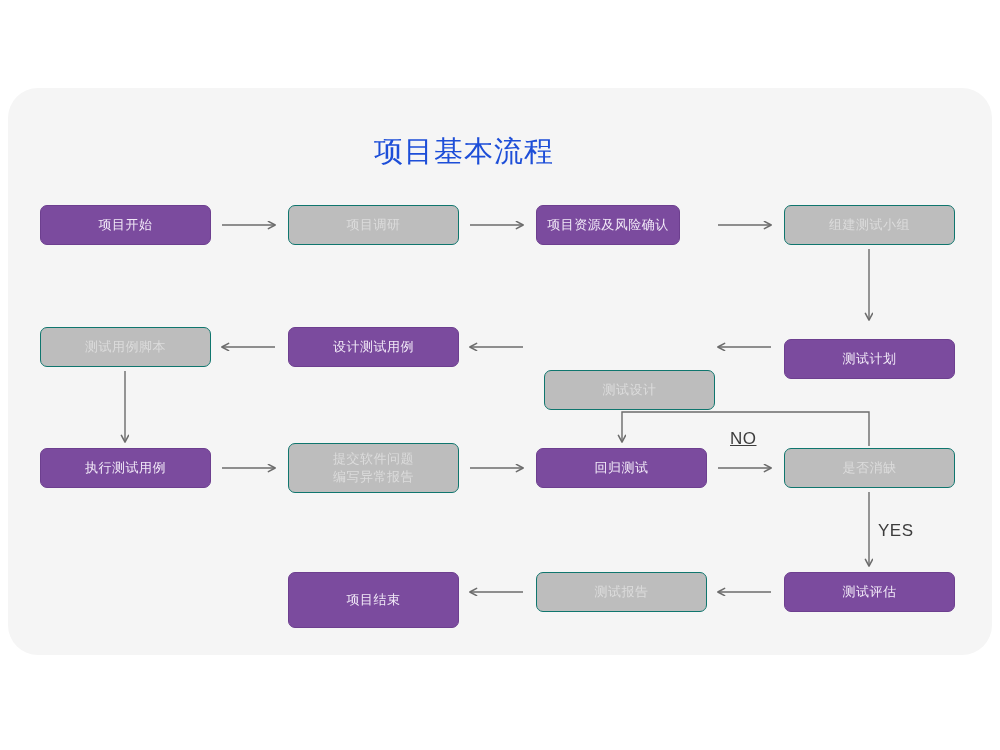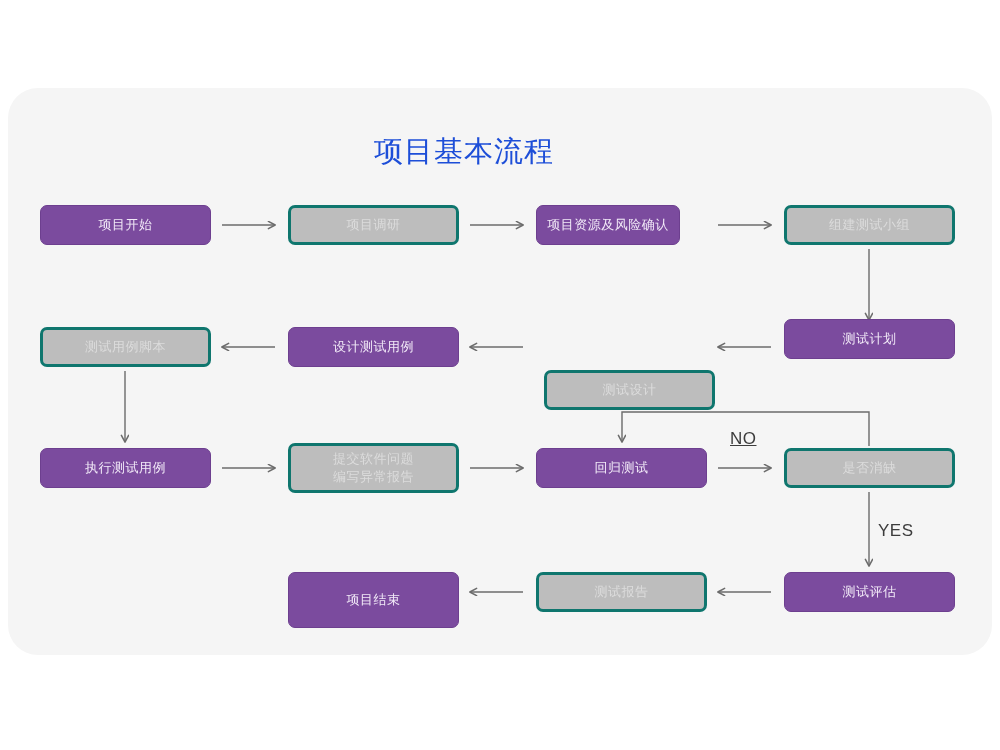--- a/index.html
+++ b/index.html
@@ -61,21 +61,21 @@
     white-space: pre-line;
     user-select: none;
   }
   .node.purple {
     background: #7b4b9e;
     border: 1px solid #6d3f8f;
     color: #f2eaf8;
   }
   .node.gray {
     background: #bdbdbd;
-    border: 3px solid #0f766e;
+    border: 1px solid #0f766e;
     color: #dcdcdc;
   }
 
   
   #wires {
     position: absolute;
     left: 0;
     top: 0;
     width: 1000px;
     height: 750px;
@@ -140,21 +140,21 @@
   <div class="edge-label" style="left:878px; top:521px;">YES</div>
 
   <div class="node purple" style="left:40px; top:205px; width:171px; height:40px;">项目开始</div>
   <div class="node gray" style="left:288px; top:205px; width:171px; height:40px;">项目调研</div>
   <div class="node purple" style="left:536px; top:205px; width:144px; height:40px;">项目资源及风险确认</div>
   <div class="node gray" style="left:784px; top:205px; width:171px; height:40px;text-align:right;">组建测试小组</div>
 
   <div class="node gray" style="left:40px; top:327px; width:171px; height:40px;">测试用例脚本</div>
   <div class="node purple" style="left:288px; top:327px; width:171px; height:40px;">设计测试用例</div>
   <div class="node gray" style="left:544px; top:327px; width:171px; height:40px;margin-top:43px;">测试设计</div>
-  <div class="node purple" style="left:784px; top:319px; width:171px; height:40px;">测试计划</div>
+  <div class="node purple" style="left:784px; top:339px; width:171px; height:40px;">测试计划</div>
 
   <div class="node purple" style="left:40px; top:448px; width:171px; height:40px;">执行测试用例</div>
   <div class="node gray" style="left:288px; top:443px; width:171px; height:50px;">提交软件问题
 编写异常报告</div>
   <div class="node purple" style="left:536px; top:448px; width:171px; height:40px;text-align:right;">回归测试</div>
   <div class="node gray" style="left:784px; top:448px; width:171px; height:40px;">是否消缺</div>
 
   <div class="node purple" style="left:288px; top:572px; width:171px; height:56px;">项目结束</div>
   <div class="node gray" style="left:536px; top:572px; width:171px; height:40px;">测试报告</div>
   <div class="node purple" style="left:784px; top:572px; width:171px; height:40px;">测试评估</div>

